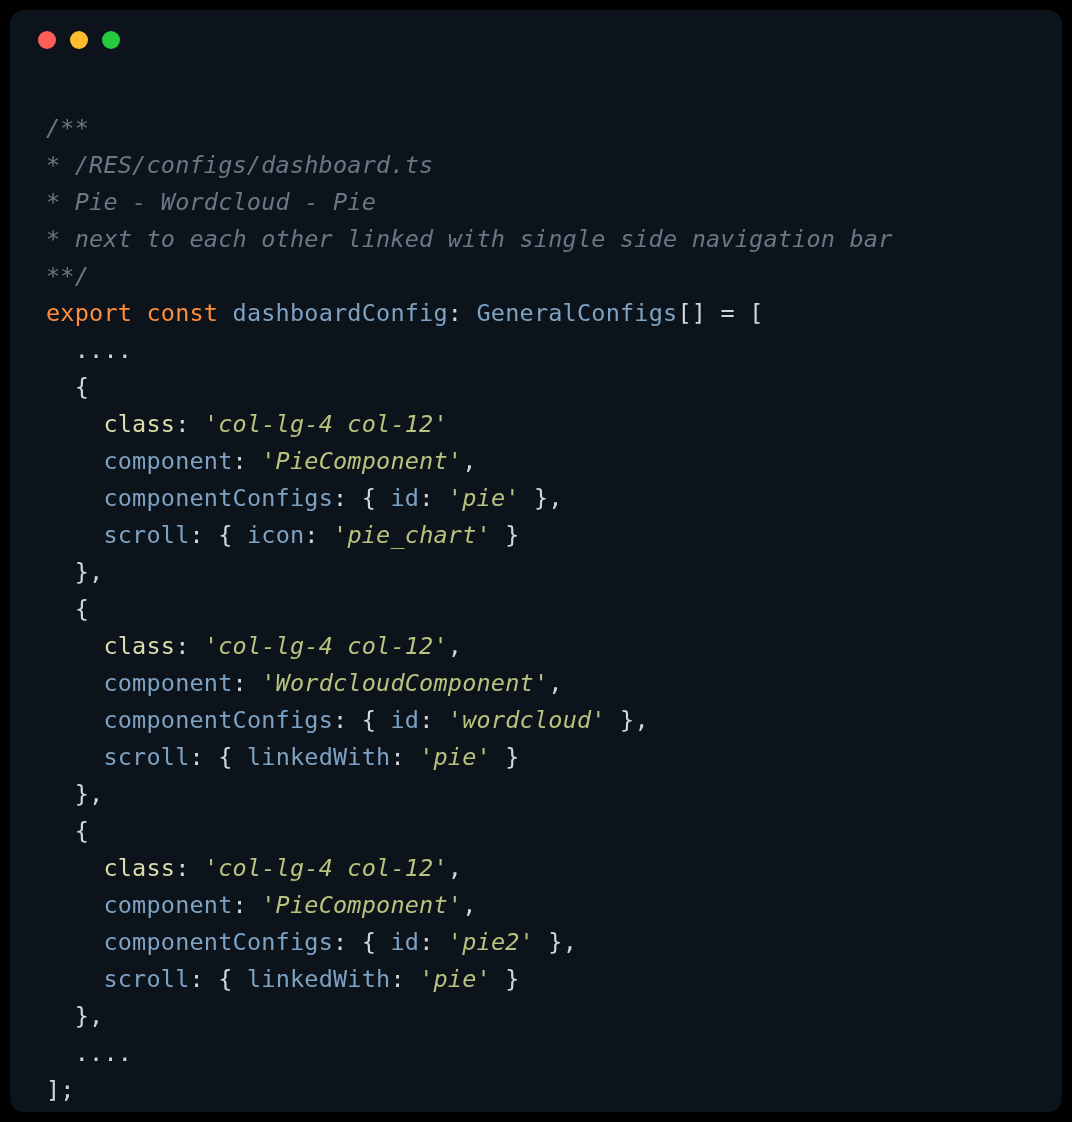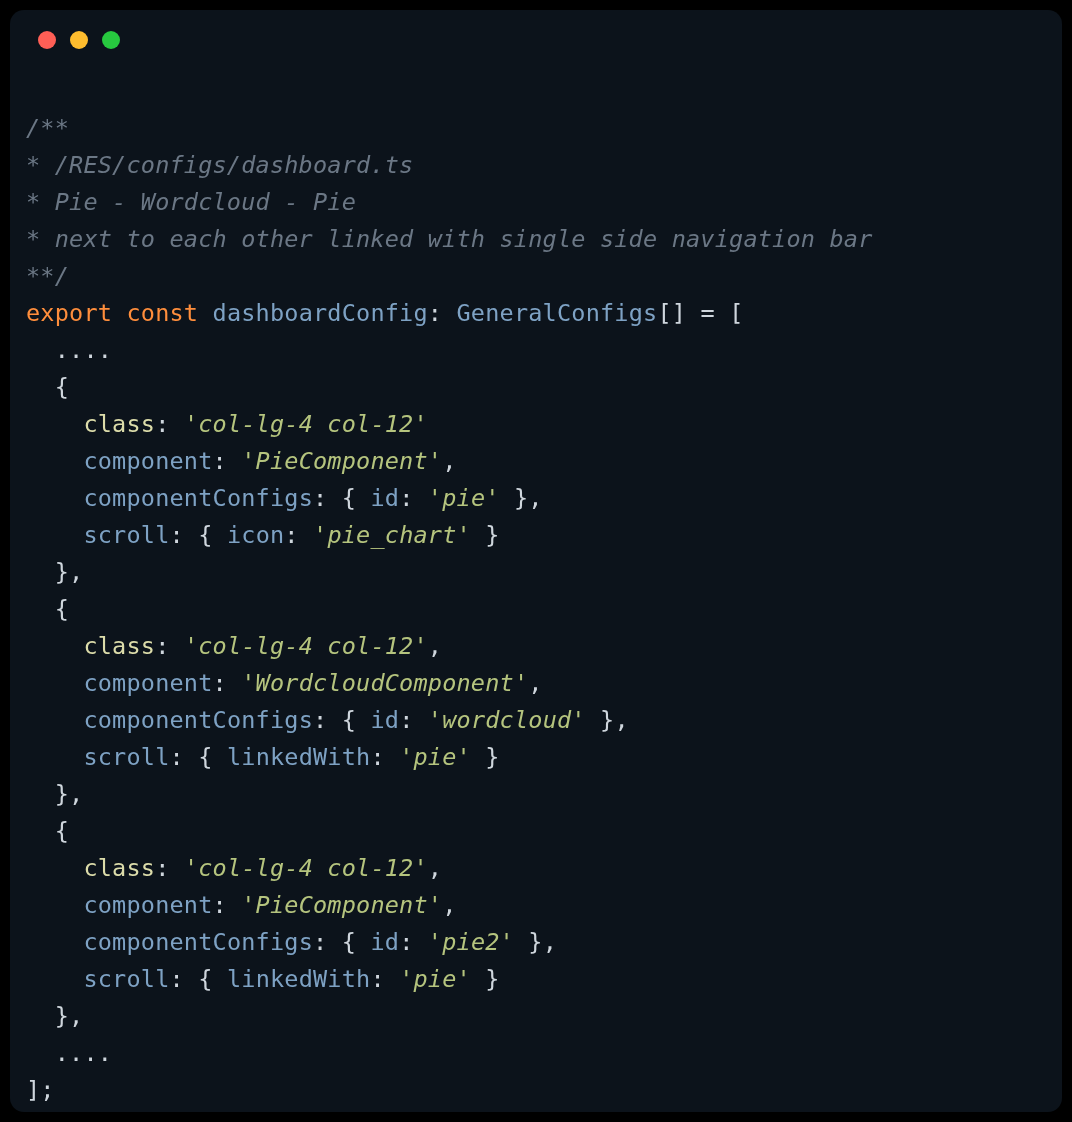--- a/index.html
+++ b/index.html
@@ -31,21 +31,21 @@
     width: 18px;
     height: 18px;
     border-radius: 50%;
   }
   .dot.red    { background: #ff5f56; }
   .dot.yellow { background: #ffbd2e; }
   .dot.green  { background: #27c93f; }
 
   pre.code {
     margin: 0;
-    padding: 40px 20px 0 16px;
+    padding: 40px 20px 0 36px;
     font-size: 23.5px;
     line-height: 37px;
     letter-spacing: 0.2px;
     color: #cfd6dd;
     white-space: pre;
     font-family: inherit;
   }
   pre.code span { font-family: inherit; }
 
   .c   { color: #6b7785; font-style: italic; }

